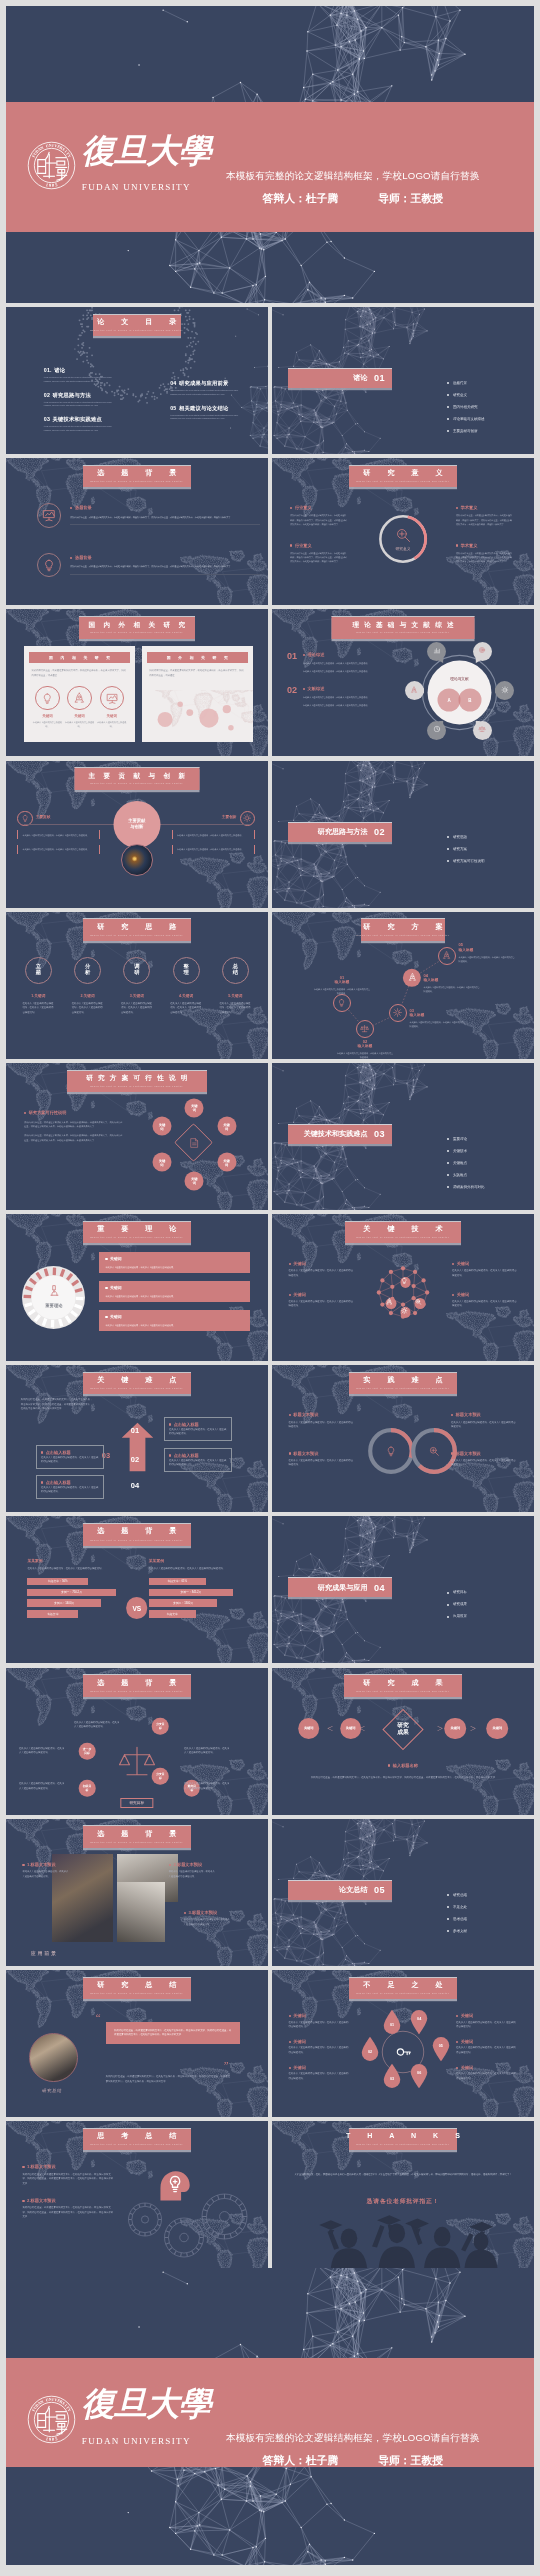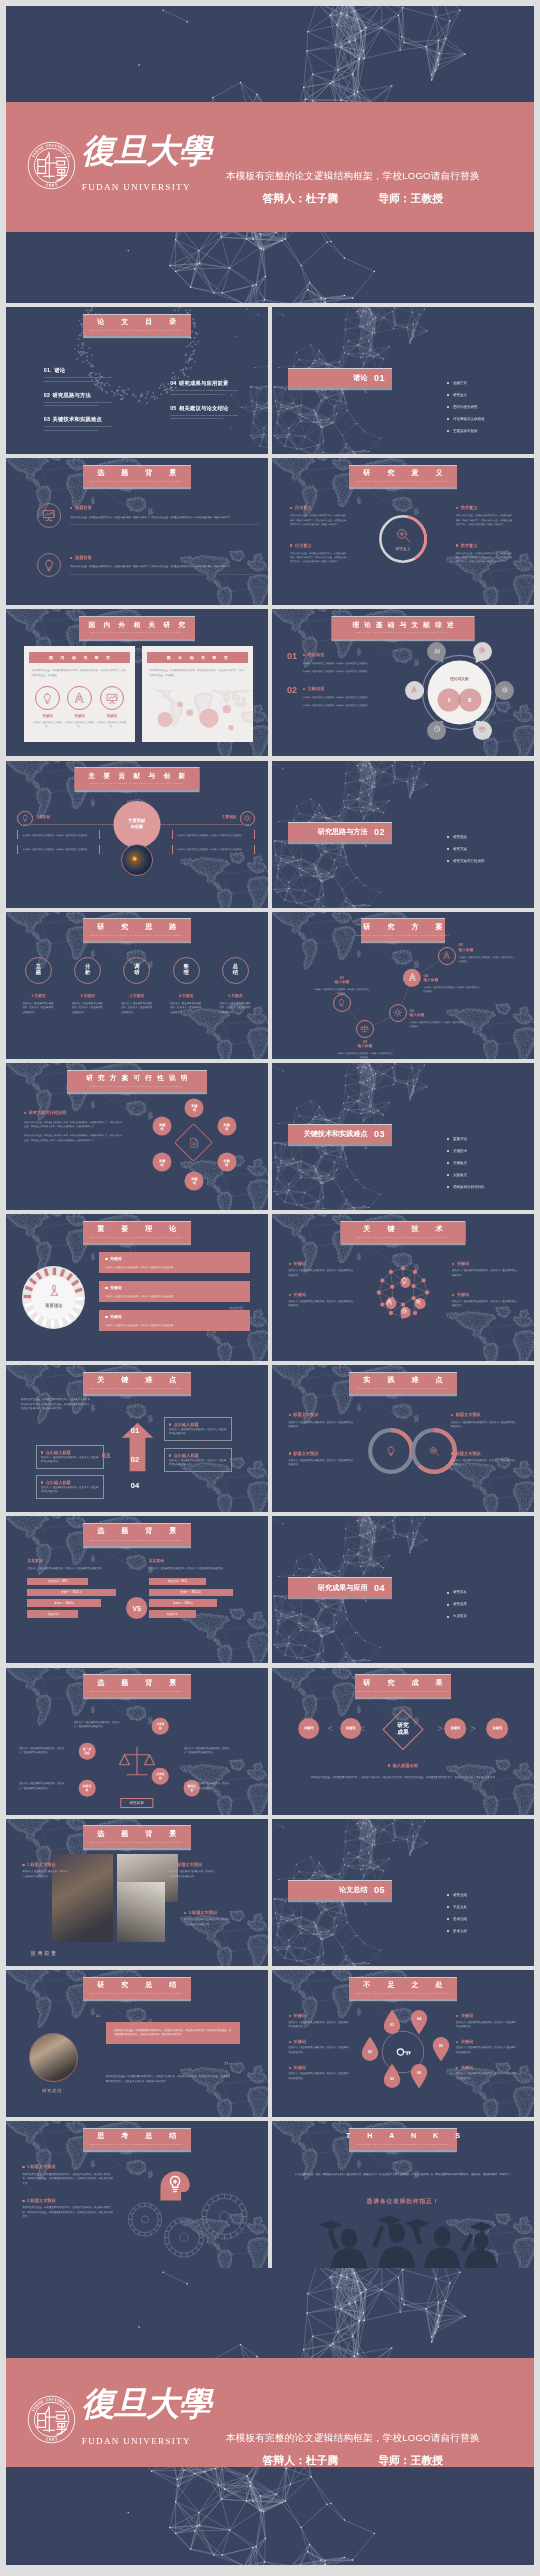--- a/index.html
+++ b/index.html
@@ -339,21 +339,21 @@
       <div class="t3"><span>答辩人：杜子腾</span><span>导师：王教授</span></div>
     </div>
 <div class="row">
       <div class="sl">
         <svg class="net nr" viewBox="0 0 635 357" preserveAspectRatio="none">
           <use href="#netg"></use>
         </svg>
         <svg class="dotring" viewBox="0 0 100 100">
           <use href="#drg"></use>
         </svg>
-        <div class="tb " style="width:108px">
+        <div class="tb " style="width:88px">
           <div class="tt">论 文 目 录</div>
           <div class="ts">Based the font of design in contemporary canvas and charter</div>
         </div>
         <div class="toc">
           <div class="toccol">
             <div class="tocit">
               <div class="h"><span class="n">01.</span><span>诸论</span></div>
               <div class="p">It was popularised in the 1960s with the release of Letraset sheets containing Lorem Ipsum passages, and more recently with desktop publishing software like Aldus</div>
             </div>
             <div class="tocit">
@@ -1014,21 +1014,21 @@
           </div>
         </div>
       </div>
       <div class="sl">
         <svg class="wm tl" viewBox="0 0 400 200">
           <use href="#wmg"></use>
         </svg>
         <svg class="wm br" viewBox="0 0 400 200">
           <use href="#wmg"></use>
         </svg>
-        <div class="tb " style="width:125px">
+        <div class="tb " style="width:116px">
           <div class="tt">关 键 技 术</div>
           <div class="ts">Based the font of design in contemporary canvas and charter</div>
         </div>
         <div class="tccol l">
           <div class="tcit">
             <div class="hd"><i class="dt"></i><span>关键词</span></div>
             <div class="lor">在此录入上述图表的综合描述说明，在此录入上述图表的综合描述说明。</div>
           </div>
           <div class="tcit">
             <div class="hd"><i class="dt"></i><span>关键词</span></div>
@@ -1321,21 +1321,21 @@
         </div>
         <div class="gbl">研究目标</div>
       </div>
       <div class="sl">
         <svg class="wm tl" viewBox="0 0 400 200">
           <use href="#wmg"></use>
         </svg>
         <svg class="wm br" viewBox="0 0 400 200">
           <use href="#wmg"></use>
         </svg>
-        <div class="tb " style="width:96px">
+        <div class="tb " style="width:118px">
           <div class="tt">研 究 成 果</div>
           <div class="ts">Based the font of design in contemporary canvas and charter</div>
         </div>
         <div class="rk" style="left:14%">
           <span>关键词</span>
         </div>
         <div class="rk" style="left:30%">
           <span>关键词</span>
         </div>
         <div class="rk" style="left:70%">

